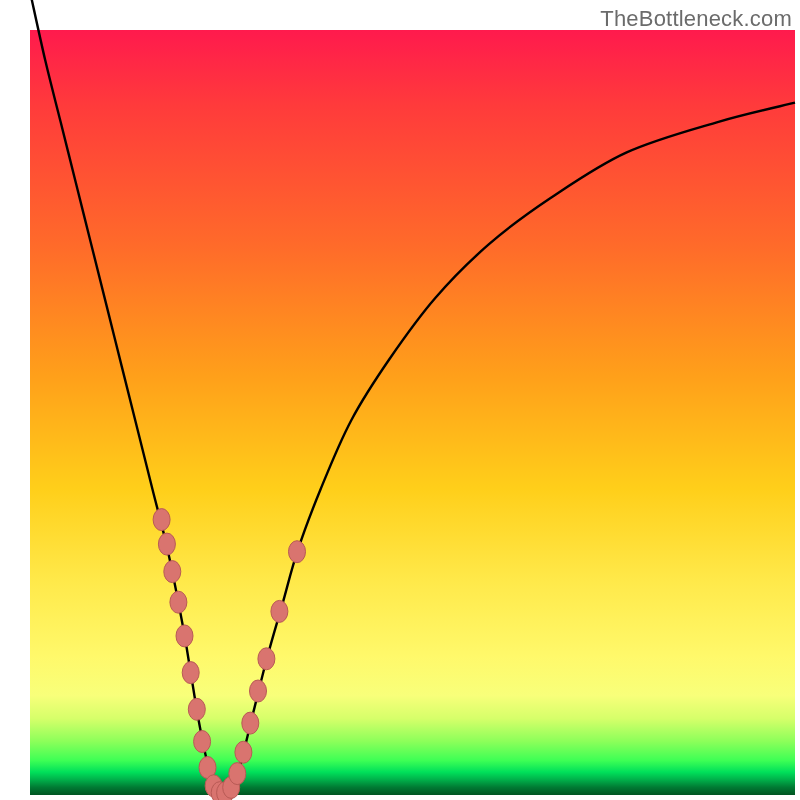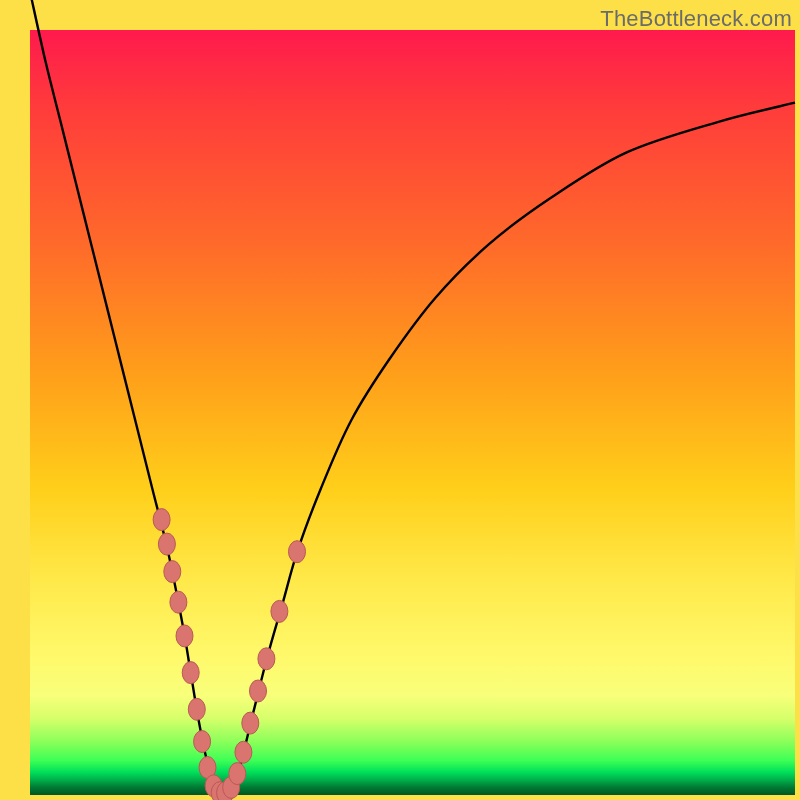--- a/index.html
+++ b/index.html
@@ -8,21 +8,21 @@
     width: 800px;
     height: 800px;
     overflow: hidden;
     background: #000;
     font-family: Arial, Helvetica, sans-serif;
   }
   .frame {
     position: relative;
     width: 800px;
     height: 800px;
-    background: #fde047;
+    background: #ffffff;
   }
   .plot-area {
     position: absolute;
     left: 30px;
     top: 30px;
     width: 765px;
     height: 765px;
     background: linear-gradient(to bottom,
       #ff1a4d 0%,
       #ff3b3b 10%,

